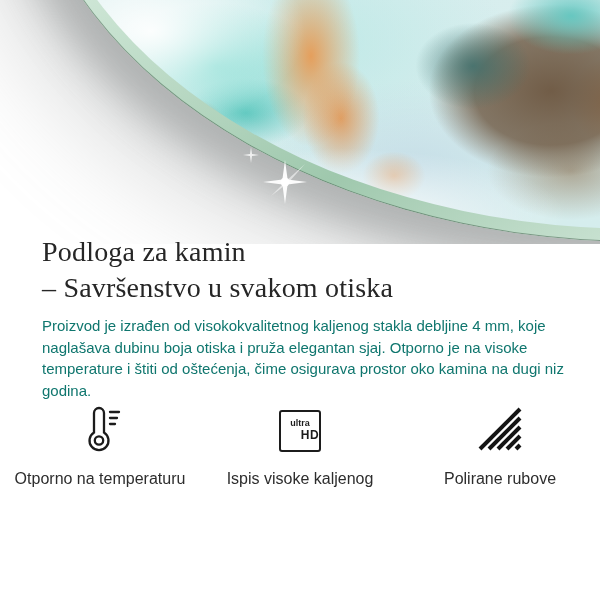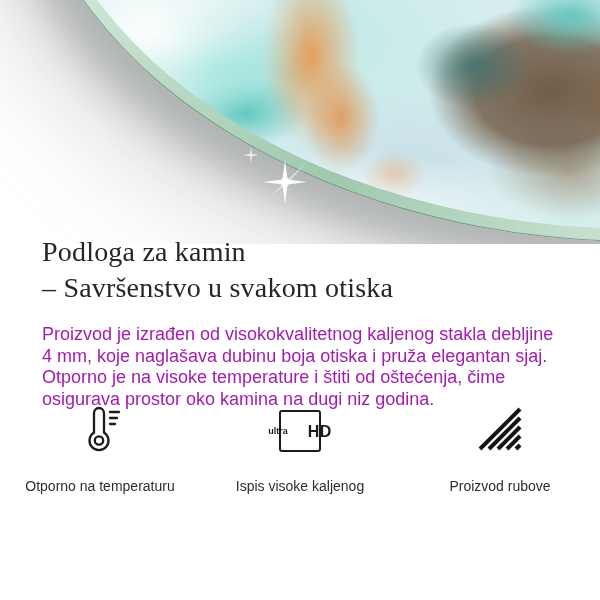--- a/index.html
+++ b/index.html
@@ -46,41 +46,41 @@
   .sparkle-small{left:243px;top:147px;width:16px;height:16px;opacity:.8;}
   
   .content{position:absolute;left:0;top:230px;width:488px;}
   h1{
     margin:4px 36px 0 42px;
     font-family:"Liberation Serif", serif;font-weight:400;
     font-size:28px;line-height:36px;color:#262626;letter-spacing:.2px;
   }
   h1 span{display:block;}
   .desc{
-    margin:18px 38px 0 42px;width:522px;
-    font-size:18px;line-height:21.5px;color:#a21caf;
+    margin:9px 38px 0 42px;width:522px;
+    font-size:15px;line-height:21.5px;color:#0f766e;
   }
   
   .features{
     position:absolute;left:0;top:400px;width:600px;
     display:grid;grid-template-columns:1fr 1fr 1fr;row-gap:16px;
     justify-items:center;
   }
   .feature{display:flex;flex-direction:column;align-items:center;width:190px;}
   .icon-box{height:52px;display:flex;align-items:flex-end;justify-content:center;}
-  .feature-label{margin-top:26px;font-size:14px;color:#2d2d2d;white-space:nowrap;}
+  .feature-label{margin-top:18px;font-size:16px;color:#2d2d2d;white-space:nowrap;}
   svg.fi{display:block;}
   
   .uhd{
     width:38px;height:38px;border:2.5px solid #1c1c1c;border-radius:3px;
-    display:flex;align-items:center;justify-content:center;
+    display:flex;flex-direction:column;align-items:center;justify-content:center;
     color:#1c1c1c;background:#fff;
   }
   .uhd .t1{font-size:9px;font-weight:700;line-height:9px;letter-spacing:0;}
-  .uhd .t2{font-size:16px;font-weight:800;line-height:15px;letter-spacing:.5px;margin-left:20px;}
+  .uhd .t2{font-size:12px;font-weight:800;line-height:15px;letter-spacing:.5px;margin-left:20px;}
 </style>
 </head>
 <body>
 
 <div class="hero">
   <div class="glass-outer">
     <div class="glass-inner"></div>
   </div>
   <svg class="sparkle sparkle-main" viewBox="0 0 48 48">
     <g fill="#ffffff">
@@ -132,17 +132,17 @@
   <div class="feature">
     <div class="icon-box">
       <svg class="fi" width="46" height="46" viewBox="0 0 46 46" stroke="#151515" stroke-width="4" fill="none">
         <path d="M3 43 L43 3"></path>
         <path d="M12 43 L43 12"></path>
         <path d="M21 43 L43 21"></path>
         <path d="M30 43 L43 30"></path>
         <path d="M39 43 L43 39"></path>
       </svg>
     </div>
-    <div class="feature-label">Proizvod rubove</div>
+    <div class="feature-label">Polirane rubove</div>
   </div>
 
 
 </div>
 
 </body></html>

